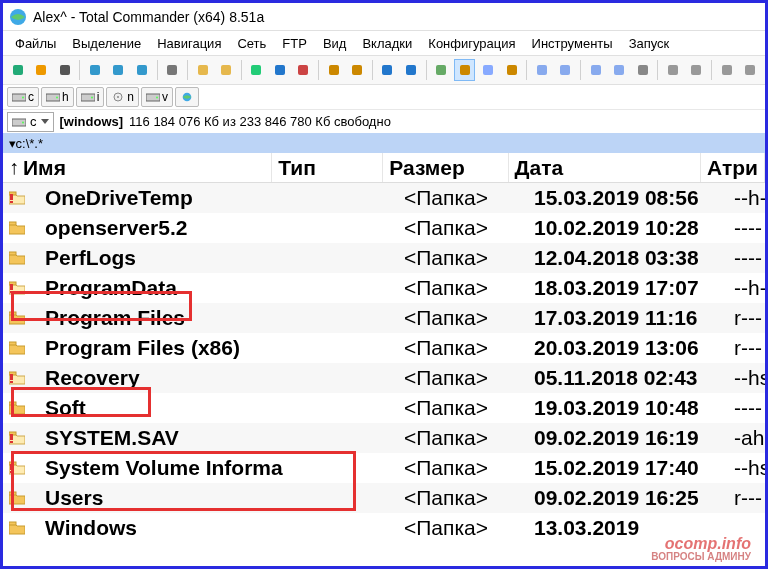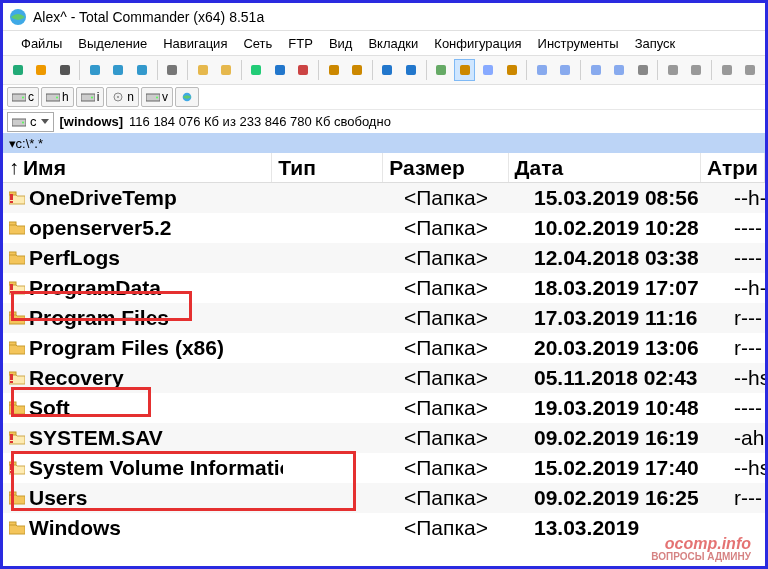--- a/index.html
+++ b/index.html
@@ -1,21 +1,21 @@
 <!DOCTYPE html>
 <html><head>
 <meta charset="utf-8">
 <style>
   * { box-sizing: border-box; margin: 0; padding: 0; }
   html, body { width: 768px; height: 569px; font-family: Arial, sans-serif; font-size: 13px; background: #fff; }
   .window { width: 768px; height: 569px; border: 3px solid #2a2ae0; position: relative; overflow: hidden; background: #fff; }
   .titlebar { height: 28px; display: flex; align-items: center; padding: 0 6px; background: #fff; border-bottom: 1px solid #e0e0e0; }
   .title-icon { width: 18px; height: 18px; margin-right: 6px; }
   .title-text { font-size: 14px; color: #000; }
-  .menubar { height: 24px; display: flex; align-items: center; padding: 0 4px; background: #fff; font-size: 13px; margin-left: 6px; }
+  .menubar { height: 24px; display: flex; align-items: center; padding: 0 4px; background: #fff; font-size: 13px; }
   .menu-item { padding: 2px 8px; cursor: default; }
   .toolbar { height: 30px; display: flex; align-items: center; padding: 2px 4px; background: #f8f8f8; border-top: 1px solid #e0e0e0; border-bottom: 1px solid #e0e0e0; gap: 2px; }
   .tb-btn { width: 22px; height: 22px; display: flex; align-items: center; justify-content: center; cursor: default; border: 1px solid transparent; }
   .tb-btn.active { background: #cfe6ff; border: 1px solid #7fb9f5; }
   .tb-sep { width: 1px; height: 20px; background: #d0d0d0; margin: 0 2px; }
   .drivebar { height: 24px; display: flex; align-items: center; padding: 2px 4px; background: #fff; gap: 2px; font-size: 12px; }
   .drive-btn { display: flex; align-items: center; height: 20px; padding: 0 4px; border: 1px solid #bbb; background: #f5f5f5; border-radius: 2px; cursor: default; gap: 2px; }
   .drive-icon { width: 14px; height: 10px; }
   .volbar { height: 24px; display: flex; align-items: center; padding: 2px 4px; background: #fff; gap: 6px; font-size: 13px; border-top: 1px solid #e8e8e8; }
   .vol-drop { display: flex; align-items: center; height: 20px; padding: 0 4px; border: 1px solid #aaa; background: #fff; gap: 4px; }
@@ -29,21 +29,21 @@
   .col-type { width: 115px; }
   .col-size { width: 130px; align-items: center; }
   .col-date { width: 200px; }
   .col-attr { flex: 1; }
   .sort-arrow { margin-right: 4px; font-size: 20px; }
   .rows { }
   .row { height: 30px; display: flex; align-items: center; position: relative; }
   .row:nth-child(odd) { background: #f7f7f7; }
   .row:nth-child(even) { background: #ffffff; }
   .cell { display: flex; align-items: center; height: 100%; padding: 0 6px; font-size: 21px; font-weight: bold; white-space: nowrap; overflow: hidden; }
-  .cell-name { width: 280px; gap: 4px; }
+  .cell-name { width: 280px; gap: 20px; }
   .cell-type { width: 115px; font-weight: normal; }
   .cell-size { width: 130px; font-weight: normal; text-align: right; }
   .cell-date { width: 200px; font-weight: bold; }
   .cell-attr { flex: 1; font-weight: normal; }
   .folder-ico { width: 16px; height: 14px; flex-shrink: 0; }
   .hidden-ico .f-body { fill: #ffe9a8; opacity: 0.85; }
   .hidden-ico .excl { fill: #d33; }
   .highlight-frame { position: absolute; border: 3px solid #e53030; pointer-events: none; }
   .watermark { position: absolute; right: 14px; bottom: 4px; font-size: 16px; color: #d62828; font-style: italic; font-weight: bold; opacity: 0.65; text-align: right; line-height: 1; pointer-events: none; }
   .watermark small { font-size: 10px; display: block; font-style: normal; color: #c04040; }

